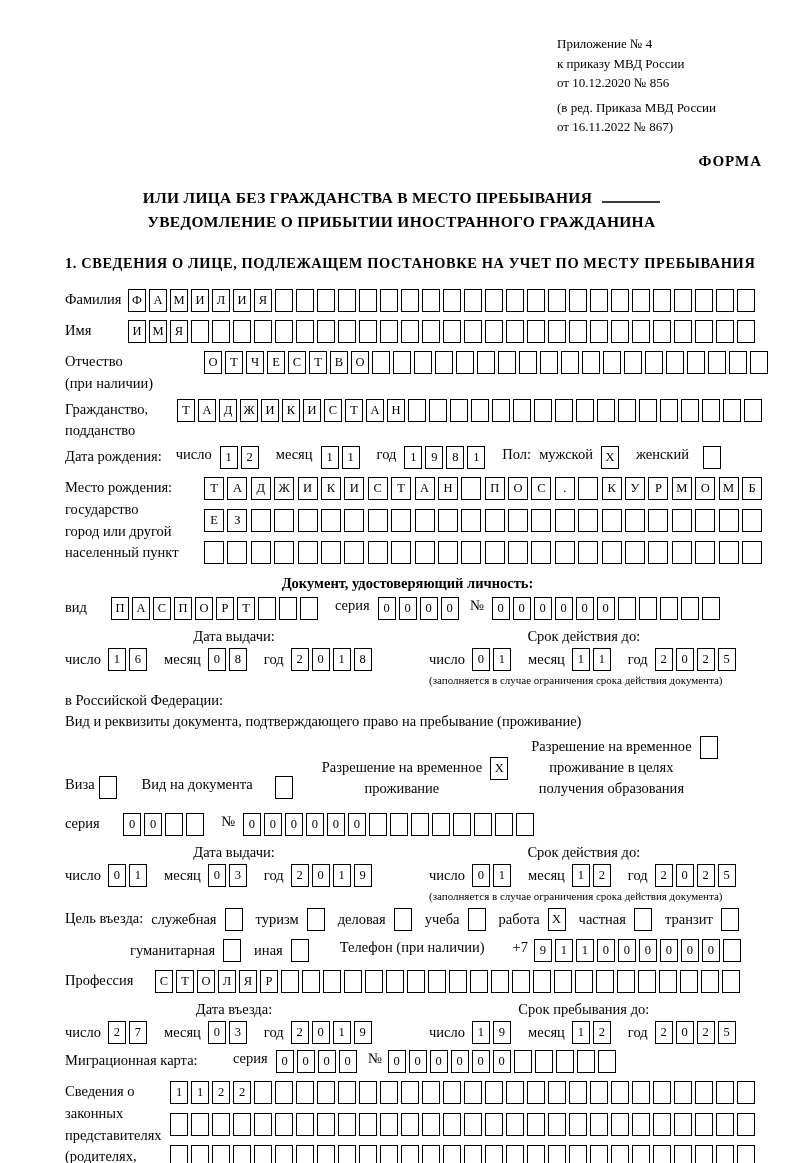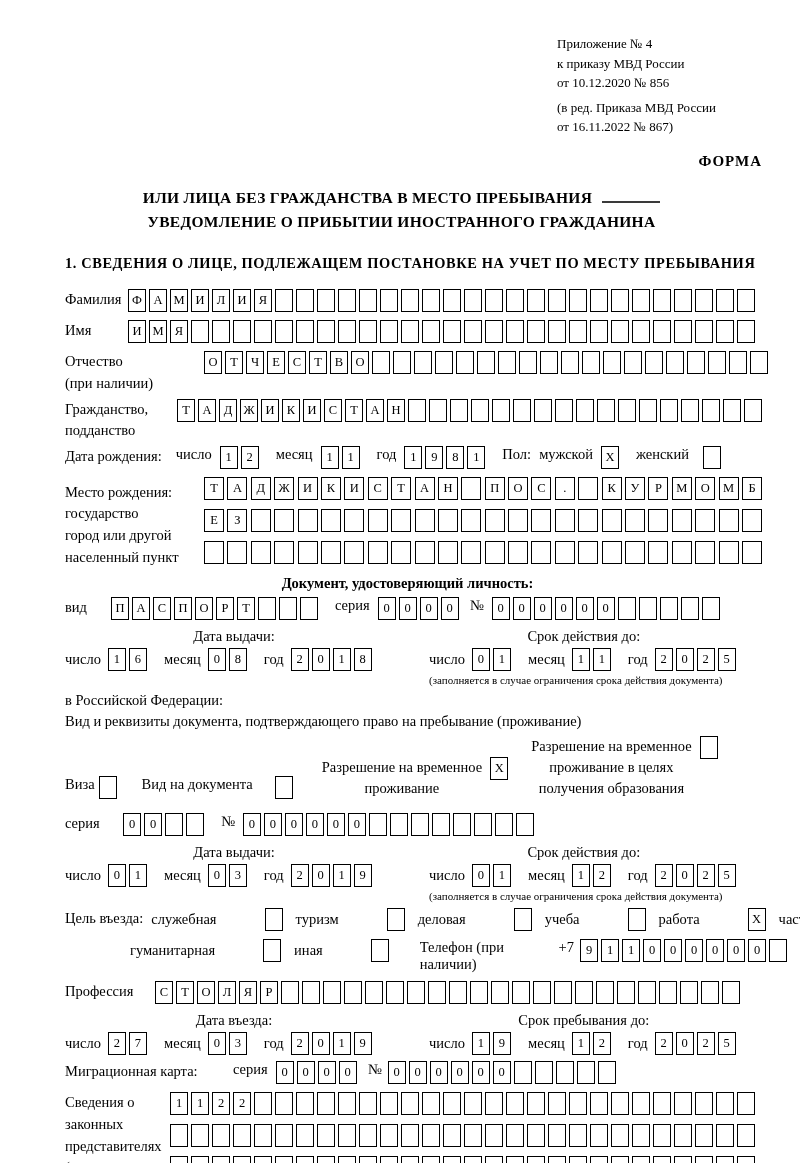--- a/index.html
+++ b/index.html
@@ -42,21 +42,21 @@
   .note{font-size:11px;margin-top:3px;white-space:nowrap;}
 
   
   .res-row{display:flex;align-items:flex-end;margin:4px 0 14px 0;}
   .res-item{display:flex;align-items:flex-start;}
   .res-text{display:flex;flex-direction:column;text-align:center;line-height:1.45;}
   .mr1{margin-right:22px;} .mr2{margin-right:26px;} .mr3{margin-right:20px;}
 
   
   .opts{display:flex;align-items:center;}
-  .opt{display:flex;align-items:center;margin-right:10px;gap:40px;}
+  .opt{display:flex;align-items:center;margin-right:10px;}
   .opt .opt-lbl{margin-right:8px;}
 
   .ml{margin-left:14px;} .ml2{margin-left:8px;}
 </style>
 </head>
 <body>
 
 <div class="page">
 
   <div class="hdr">
@@ -239,21 +239,21 @@
         <span class="cell">8</span>
         <span class="cell">1</span>
       </span>
     <span class="ml">Пол:</span>
     <span class="ml2">мужской</span>
     <span class="cell cb">X</span>
     <span class="ml">женский</span>
     <span class="cell cb" style="margin-left:14px"></span>
   </div>
 
-  <div class="row" style="margin-bottom:2px;align-items:center;">
+  <div class="row" style="margin-bottom:2px;">
     <span class="lbl stack" style="width:139px">
       <span>Место рождения:</span>
       <span>государство</span>
       <span>город или другой</span>
       <span>населенный пункт</span>
     </span>
     <span class="stack">
       <span class="cells lg crow">
           <span class="cell">Т</span>
           <span class="cell">А</span>

